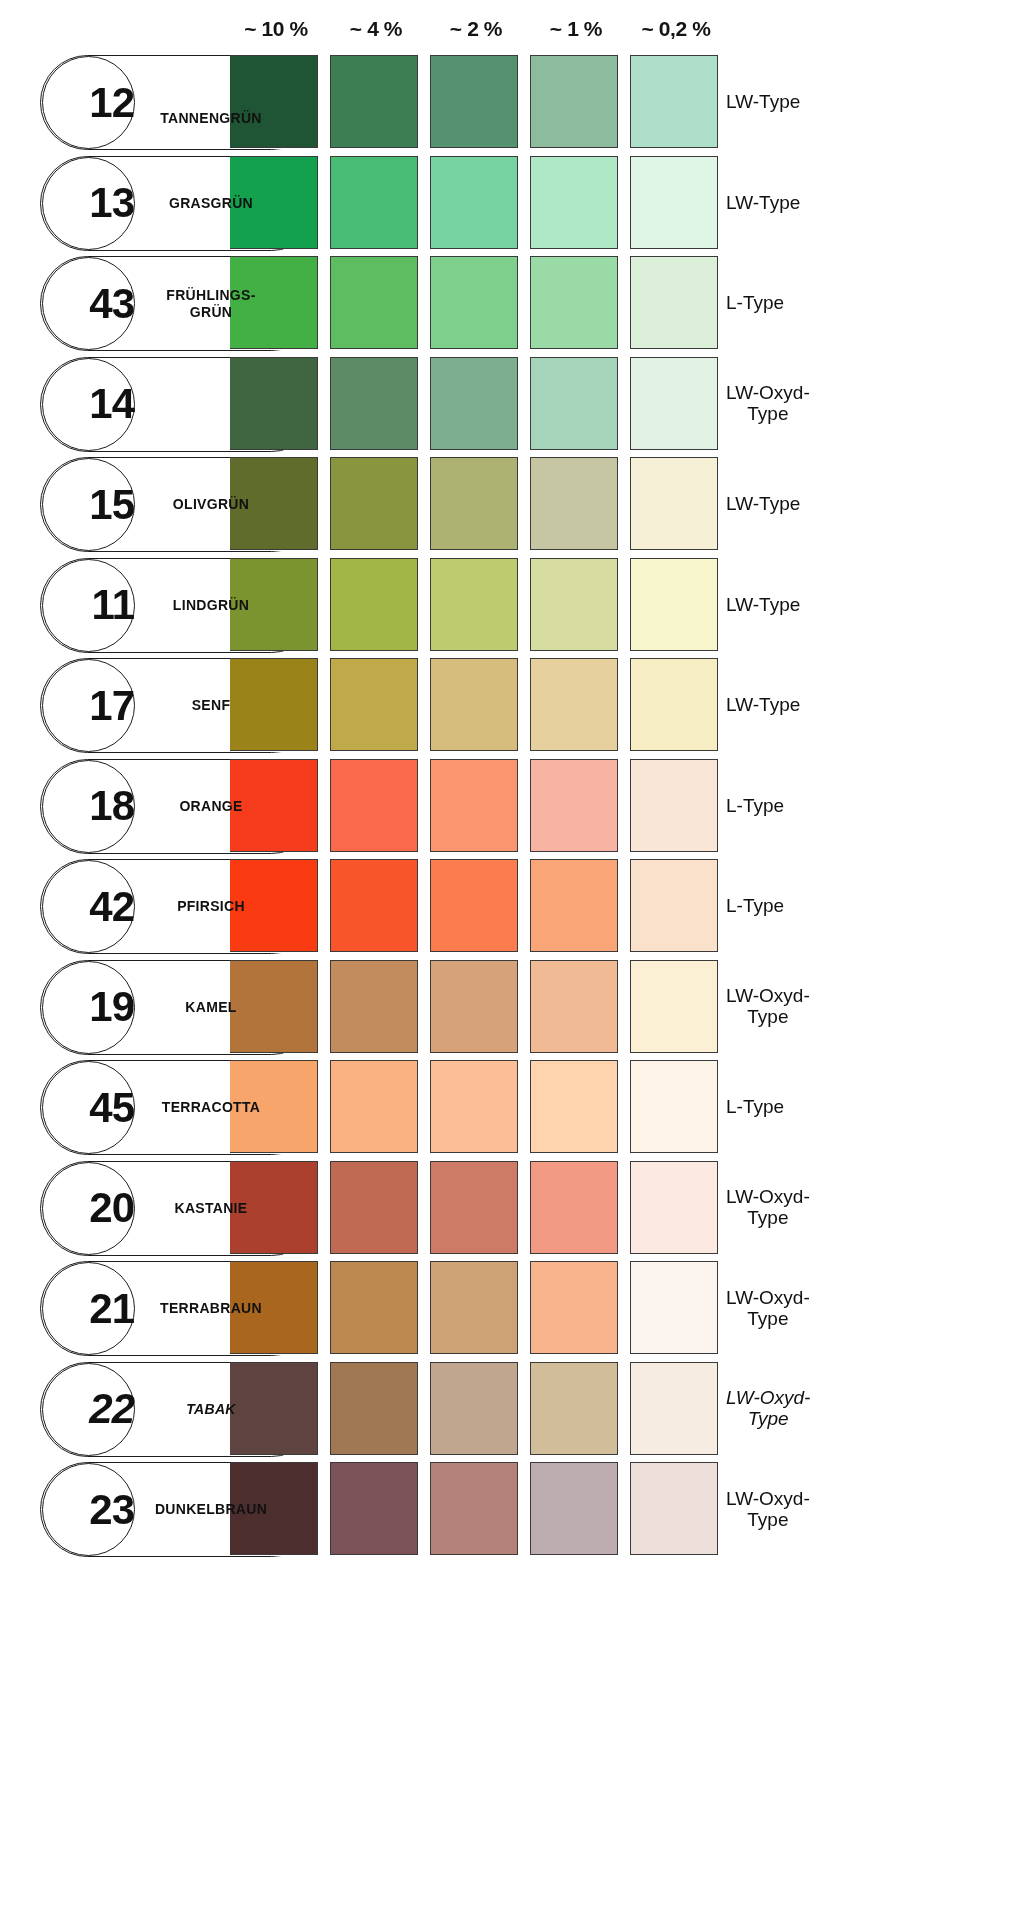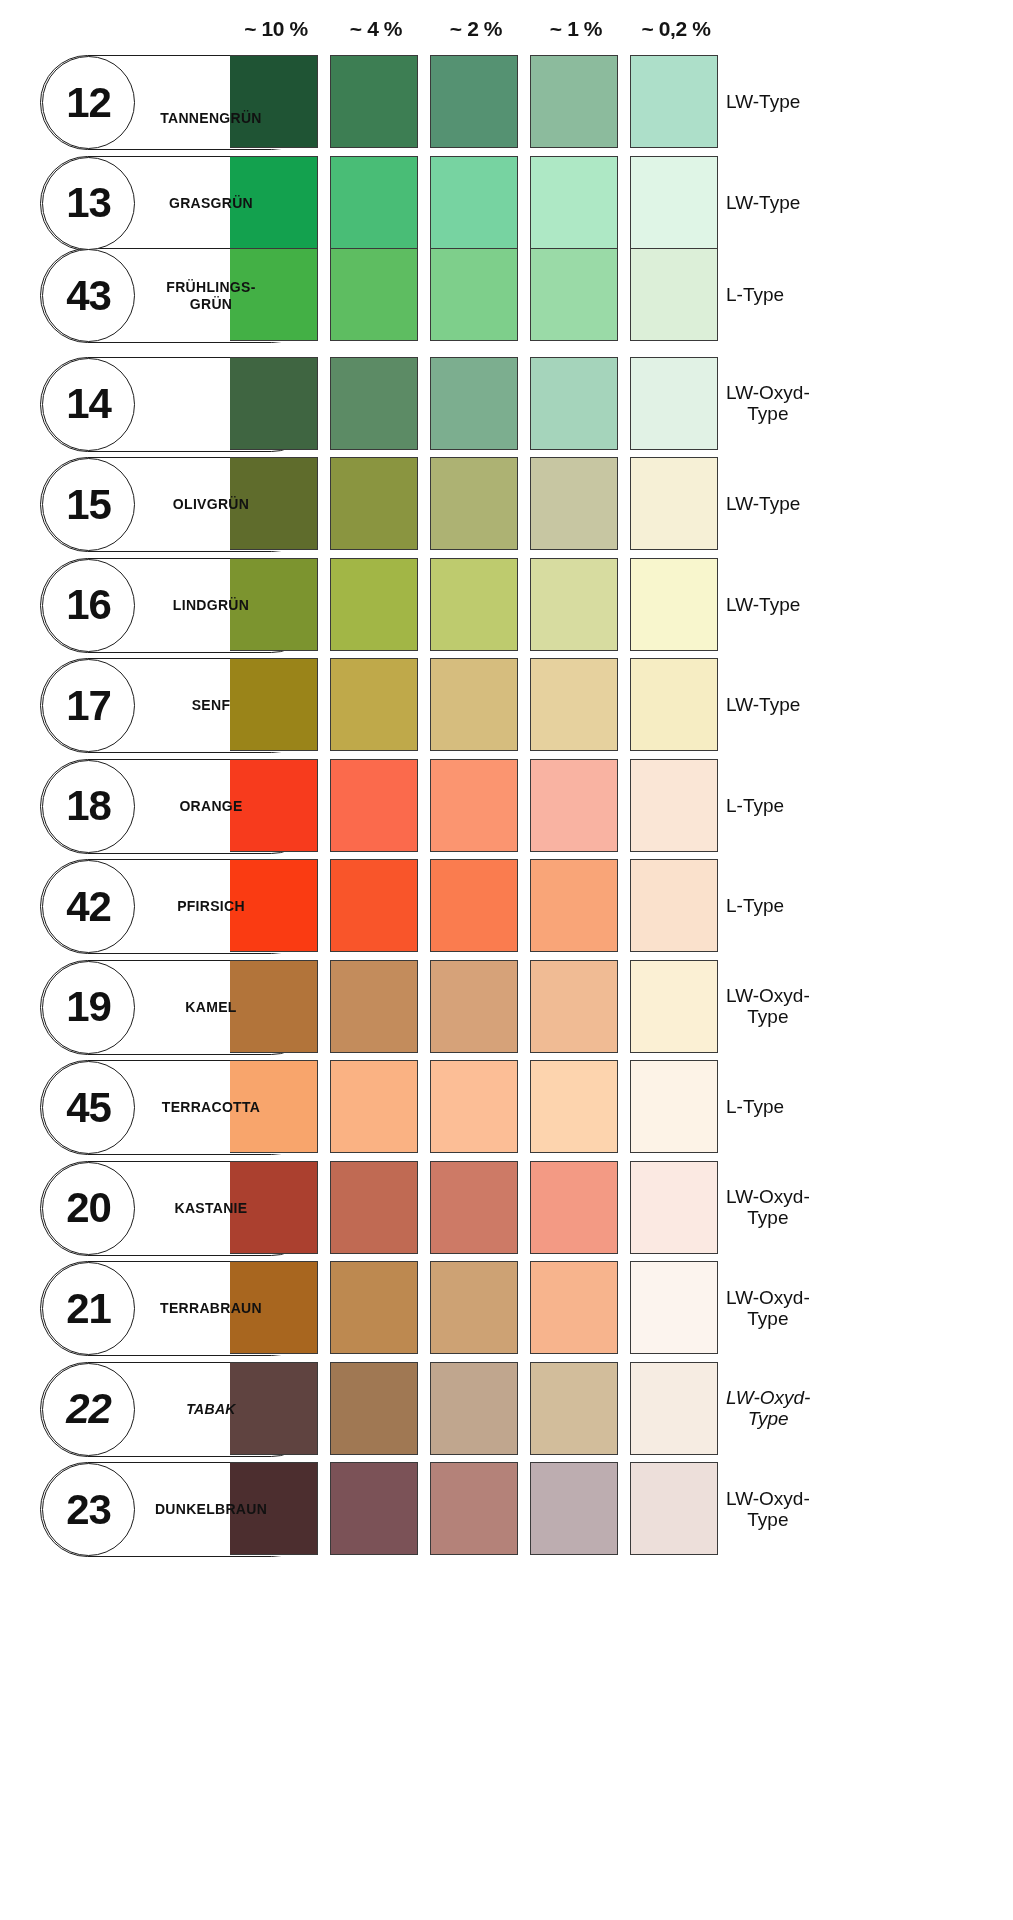--- a/index.html
+++ b/index.html
@@ -79,21 +79,21 @@
     left: 42px;
     top: 1px;
     width: 93px;
     height: 93px;
     border-radius: 50%;
     border: 1.8px solid #1d1d1d;
     background: #ffffff;
     z-index: 5;
     display: flex;
     align-items: center;
-    justify-content: center;
+    justify-content: flex-end;
   }
   .badge span {
     font-size: 42px;
     font-weight: bold;
     color: #111111;
     letter-spacing: -1px;
     line-height: 1;
     font-family: "Liberation Sans", sans-serif;
   }
 
@@ -182,21 +182,21 @@
           <span>13</span>
         </div>
         <div class="cname" style="white-space: pre-line;">GRASGRÜN</div>
         <div class="swatch first" style="left: 230px; background: rgb(19, 161, 78);"></div>
         <div class="swatch" style="left: 330px; background: rgb(73, 189, 118);"></div>
         <div class="swatch" style="left: 430px; background: rgb(119, 211, 161);"></div>
         <div class="swatch" style="left: 530px; background: rgb(174, 232, 197);"></div>
         <div class="swatch" style="left: 630px; background: rgb(223, 245, 230);"></div>
         <div class="ttype">LW-Type</div>
       </div>
-      <div class="row" style="top: 248px; padding-left: 37px;">
+      <div class="row" style="top: 256px; padding-left: 37px;">
         <div class="plate"></div>
         <div class="plate-cover"></div>
         <div class="badge">
           <span>43</span>
         </div>
         <div class="cname" style="white-space: pre-line;">FRÜHLINGS-
 GRÜN</div>
         <div class="swatch first" style="left: 230px; background: rgb(67, 176, 69);"></div>
         <div class="swatch" style="left: 330px; background: rgb(94, 189, 97);"></div>
         <div class="swatch" style="left: 430px; background: rgb(126, 207, 139);"></div>
@@ -229,21 +229,21 @@
         <div class="swatch" style="left: 330px; background: rgb(138, 149, 64);"></div>
         <div class="swatch" style="left: 430px; background: rgb(173, 178, 115);"></div>
         <div class="swatch" style="left: 530px; background: rgb(199, 198, 162);"></div>
         <div class="swatch" style="left: 630px; background: rgb(246, 240, 214);"></div>
         <div class="ttype">LW-Type</div>
       </div>
       <div class="row" style="top: 557.5px;">
         <div class="plate"></div>
         <div class="plate-cover"></div>
         <div class="badge">
-          <span>16</span>
+          <span>11</span>
         </div>
         <div class="cname" style="white-space: pre-line;">LINDGRÜN</div>
         <div class="swatch first" style="left: 230px; background: rgb(124, 148, 47);"></div>
         <div class="swatch" style="left: 330px; background: rgb(162, 182, 70);"></div>
         <div class="swatch" style="left: 430px; background: rgb(190, 203, 110);"></div>
         <div class="swatch" style="left: 530px; background: rgb(215, 220, 160);"></div>
         <div class="swatch" style="left: 630px; background: rgb(248, 246, 205);"></div>
         <div class="ttype">LW-Type</div>
       </div>
       <div class="row" style="top: 658px;">

